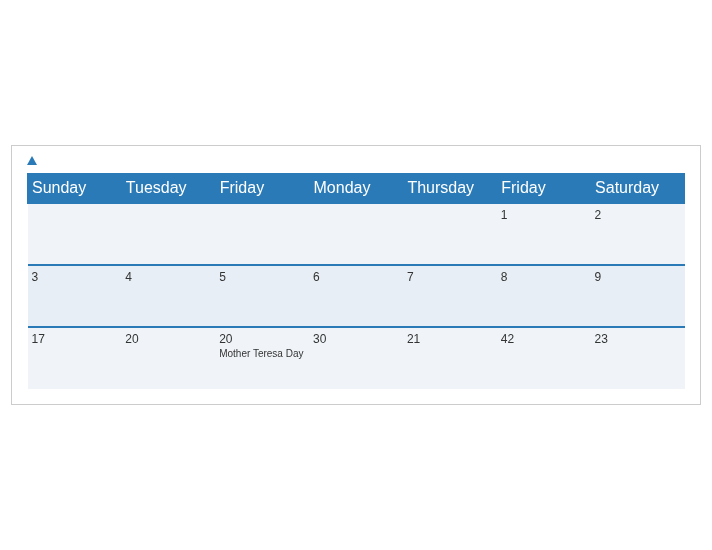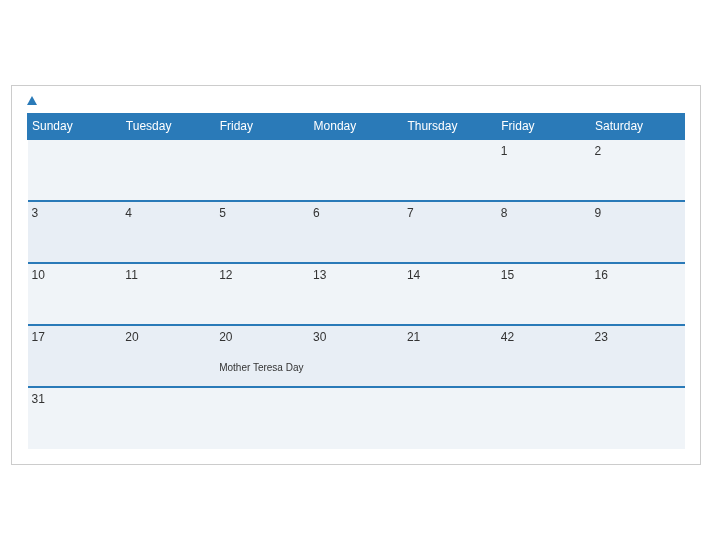--- a/index.html
+++ b/index.html
@@ -65,21 +65,21 @@
     }
     .cal-table {
       width: 100%;
       border-collapse: collapse;
     }
     .cal-table thead tr {
       background: #2a7ab8;
     }
     .cal-table thead th {
       color: #fff;
-      font-size: 12px;
+      font-size: 16px;
       font-weight: normal;
       padding: 5px 4px;
       text-align: left;
       border: 1px solid #2a7ab8;
     }
     .cal-table tbody tr {
       background: #f0f4f8;
     }
     .cal-table tbody tr:nth-child(even) {
       background: #e8eef5;
@@ -98,21 +98,21 @@
     }
     .day-num {
       font-size: 12px;
       color: #333;
       display: block;
     }
     .holiday-label {
       font-size: 10px;
       color: #333;
       display: block;
-      margin-top: 18px;
+      margin-top: 2px;
     }
   </style>
 </head>
 <body>
 
 <div class="calendar-container">
   <div class="header">
     <div class="logo">
       <span class="logo-general"></span>
       <span class="logo-blue">
@@ -170,43 +170,20 @@
           </td>
           <td>
             <span class="day-num">8</span>
           </td>
           <td>
             <span class="day-num">9</span>
           </td>
         </tr>
         <tr>
           <td>
-            <span class="day-num">10</span>
-          </td>
-          <td>
-            <span class="day-num">11</span>
-          </td>
-          <td>
-            <span class="day-num">12</span>
-          </td>
-          <td>
-            <span class="day-num">13</span>
-          </td>
-          <td>
-            <span class="day-num">14</span>
-          </td>
-          <td>
-            <span class="day-num">15</span>
-          </td>
-          <td>
-            <span class="day-num">16</span>
-          </td>
-        </tr>
-        <tr>
-          <td>
             <span class="day-num">17</span>
           </td>
           <td>
             <span class="day-num">20</span>
           </td>
           <td>
             <span class="day-num">20</span>
             <span class="holiday-label">Mother Teresa Day</span>
           </td>
           <td>
@@ -214,27 +191,16 @@
           </td>
           <td>
             <span class="day-num">21</span>
           </td>
           <td>
             <span class="day-num">42</span>
           </td>
           <td>
             <span class="day-num">23</span>
           </td>
-        </tr>
-        <tr>
-          <td>
-            <span class="day-num">31</span>
-          </td>
-          <td style="background: rgb(240, 244, 248);"></td>
-          <td style="background: rgb(240, 244, 248);"></td>
-          <td style="background: rgb(240, 244, 248);"></td>
-          <td style="background: rgb(240, 244, 248);"></td>
-          <td style="background: rgb(240, 244, 248);"></td>
-          <td style="background: rgb(240, 244, 248);"></td>
         </tr>
       </tbody>
   </table>
 </div>
 
 </body></html>

